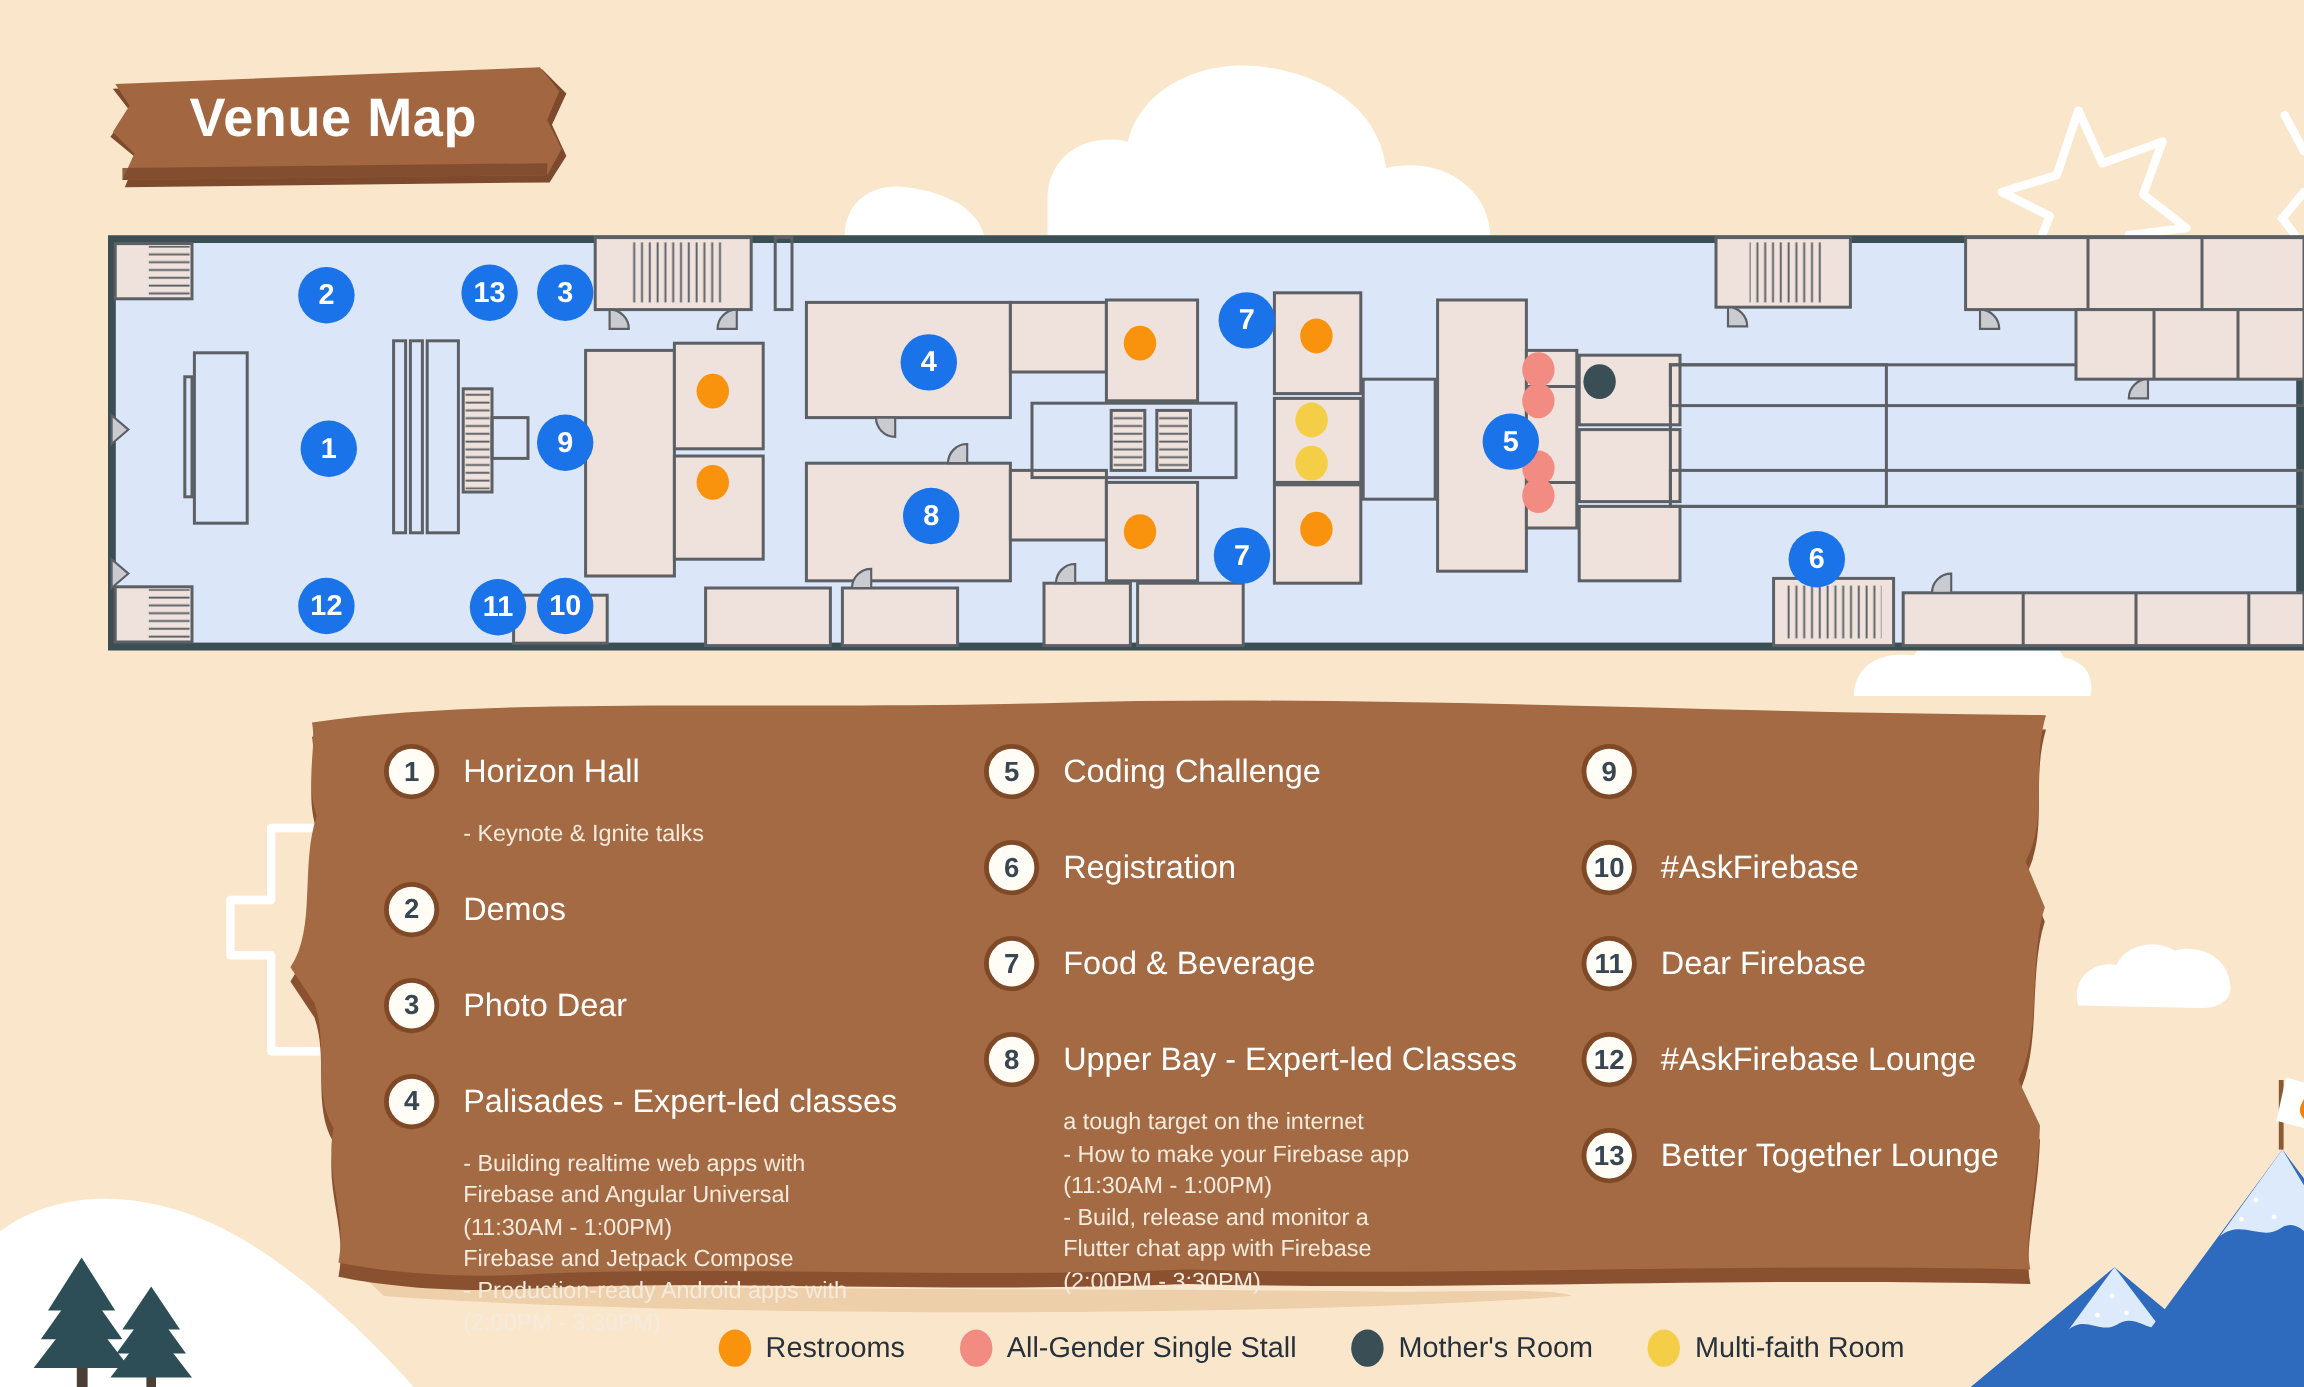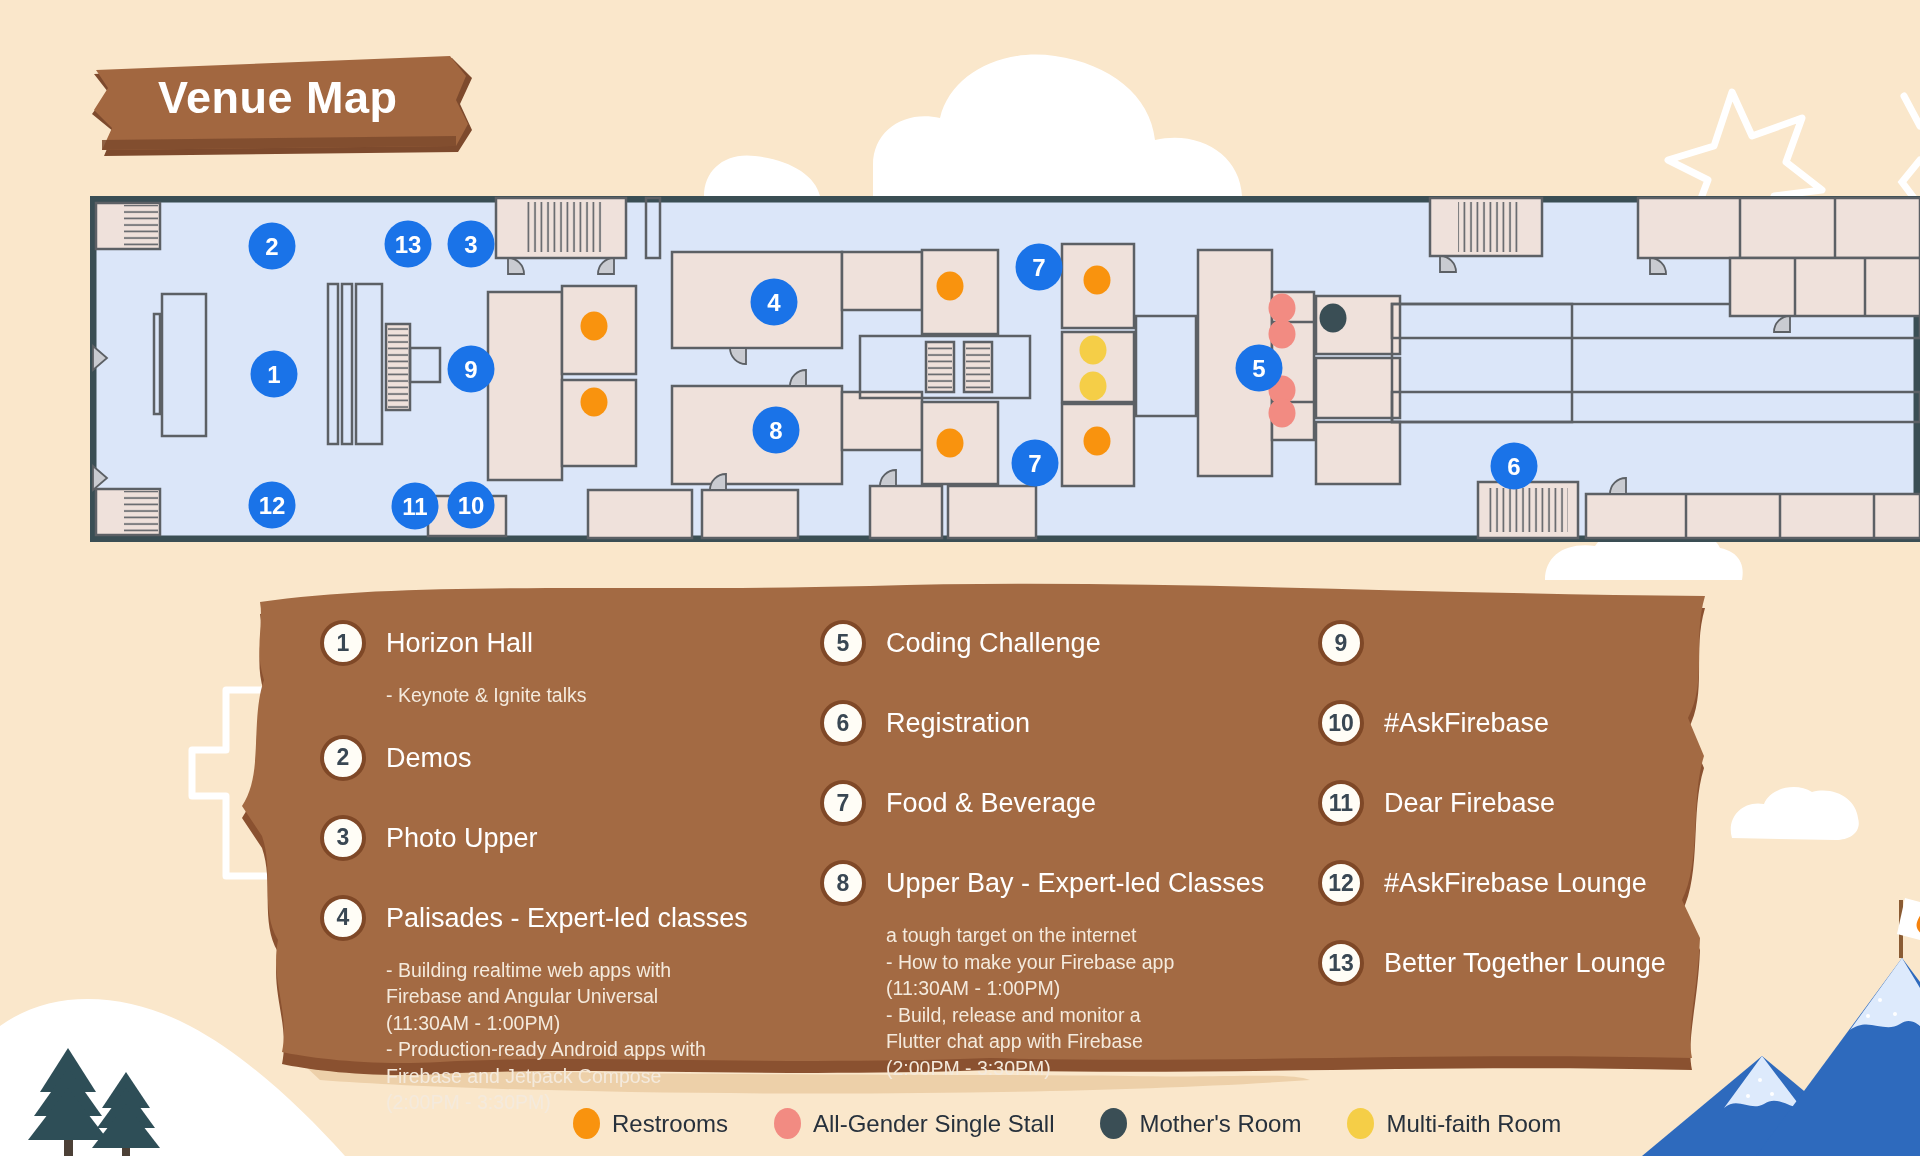--- a/index.html
+++ b/index.html
@@ -28,21 +28,21 @@
   .legend-item.has-subs{margin-bottom:2px;}
   .legend-row{display:flex;align-items:center;}
   .legend-num{width:38px;height:38px;border-radius:50%;background:#FFFDF6;border:4px solid #7F4827;
       color:#394753;font-weight:bold;font-size:23px;display:flex;align-items:center;justify-content:center;
       flex:0 0 auto;}
   .legend-label{margin-left:20px;color:#FFFFFF;font-size:27px;font-weight:500;line-height:46px;white-space:nowrap;}
   .legend-subs{margin:16px 0 26px 66px;}
   .legend-sub-line{color:#F4EADD;font-size:19.5px;line-height:26.5px;white-space:nowrap;}
 
   
-  .key-row{position:absolute;left:573px;top:1108px;display:flex;gap:46px;align-items:center;z-index:6;}
+  .key-row{position:absolute;left:599px;top:1108px;display:flex;gap:46px;align-items:center;z-index:6;}
   .key-item{display:flex;align-items:center;}
   .key-dot{width:27px;height:31px;border-radius:50%;margin-right:12px;flex:0 0 auto;}
   .key-label{color:#27313C;font-size:24px;font-weight:500;white-space:nowrap;}
 
   .fg{z-index:7;}
   .bg{z-index:1;}
 </style>
 </head>
 <body>
 
@@ -228,34 +228,34 @@
       </div>
       <div class="legend-item">
         <div class="legend-row">
           <div class="legend-num">2</div>
           <div class="legend-label">Demos</div>
         </div>
       </div>
       <div class="legend-item">
         <div class="legend-row">
           <div class="legend-num">3</div>
-          <div class="legend-label">Photo Upper</div>
+          <div class="legend-label">Photo Dear</div>
         </div>
       </div>
       <div class="legend-item has-subs">
         <div class="legend-row">
           <div class="legend-num">4</div>
           <div class="legend-label">Palisades - Expert-led classes</div>
         </div>
         <div class="legend-subs">
           <div class="legend-sub-line">-   Building realtime web apps with</div>
           <div class="legend-sub-line">Firebase and Angular Universal</div>
           <div class="legend-sub-line">(11:30AM - 1:00PM)</div>
+          <div class="legend-sub-line">Firebase and Jetpack Compose</div>
           <div class="legend-sub-line">-   Production-ready Android apps with</div>
-          <div class="legend-sub-line">Firebase and Jetpack Compose</div>
           <div class="legend-sub-line">(2:00PM - 3:30PM)</div>
         </div>
       </div>
     </div>
   <div class="legend-col" id="legend-col-1" style="left:820px;top:620px;">
       <div class="legend-item">
         <div class="legend-row">
           <div class="legend-num">5</div>
           <div class="legend-label">Coding Challenge</div>
         </div>

